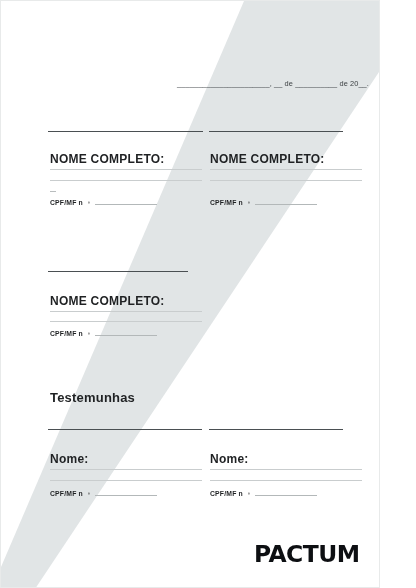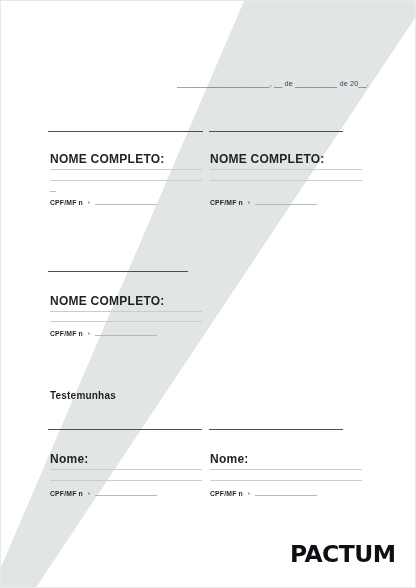--- a/index.html
+++ b/index.html
@@ -3,21 +3,21 @@
 <meta charset="utf-8">
 <style>
   html, body {
     margin: 0;
     padding: 0;
     background: #ffffff;
   }
 
   #page {
     position: relative;
-    width: 416px;
+    width: 380px;
     height: 588px;
     background: #ffffff;
     overflow: hidden;
     font-family: "Liberation Sans", sans-serif;
     box-sizing: border-box;
     border: 1px solid #e8eaea;
   }
 
   
   #band {
@@ -92,21 +92,21 @@
     width: 62px;
     height: 0;
     border-top: 1px solid #b3b8b9;
     margin-top: 4px;
   }
 
   .sup { font-size: 5px; vertical-align: super; }
 
   
   .witness-head {
-    font-size: 10px;
+    font-size: 13px;
     font-weight: bold;
     color: #1f2123;
     letter-spacing: 0.2px;
   }
 
   
   #logo {
     position: absolute;
     right: 19px;
     bottom: 20px;

